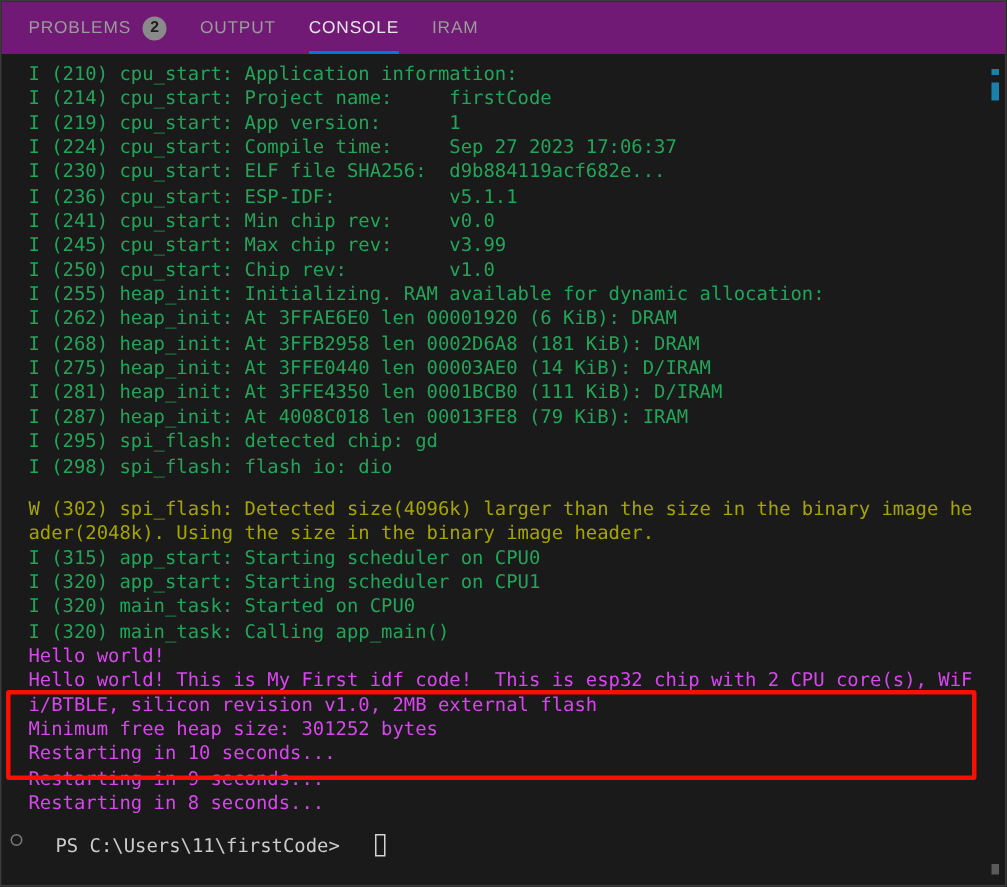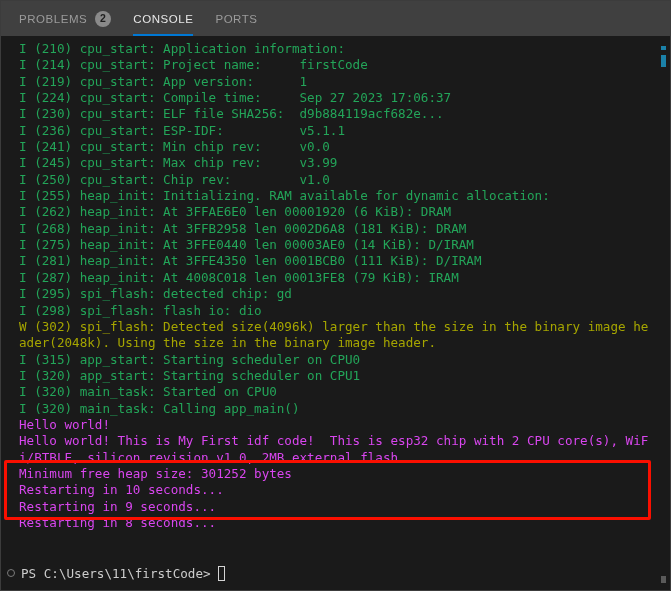--- a/index.html
+++ b/index.html
@@ -21,21 +21,21 @@
     background: #1e1e1e;
     box-sizing: border-box;
     border: 1px solid #3c3c3c;
     overflow: hidden;
   }
 
   
   .tabbar {
     position: relative;
     height: 35px;
-    background: #404040;
+    background: #701a75;
     display: flex;
     align-items: center;
     padding-left: 18px;
     box-sizing: border-box;
   }
   .tab {
     display: flex;
     align-items: center;
     height: 35px;
     margin-right: 22px;
@@ -95,21 +95,21 @@
     font-size: 12.6px;
     line-height: 16.35px;
     white-space: pre-wrap;
     word-break: break-all;
   }
   .ln {
     min-height: 16.35px;
     padding-right: 20px;
   }
   .c-info  { color: #23a559; }
-  .c-warn  { color: #a5a500; }
+  .c-warn  { color: #a5a500; margin-top: 12px; }
   .c-plain { color: #d946ef; }
 
   
   .annot-box {
     position: absolute;
     left: 3px;
     top: 424px;
     width: 647px;
     height: 60px;
     border: 3px solid #fa0f00;
@@ -119,24 +119,25 @@
   }
 
   
   .promptrow {
     position: absolute;
     left: 0;
     right: 0;
     bottom: 0;
     height: 34px;
     display: flex;
-    align-items: center;
+    align-items: flex-start;
     padding-left: 6px;
     box-sizing: border-box;
     background: #1a1a1a;
+    gap: 16px;
   }
   .prompt-dot {
     width: 8px;
     height: 8px;
     border: 1.4px solid #7a7a7a;
     border-radius: 50%;
     box-sizing: border-box;
     margin-right: 6px;
     flex: 0 0 auto;
   }
@@ -177,26 +178,29 @@
 </head>
 <body>
 
 <div class="panel">
 
   <div class="tabbar">
     <div class="tab">
       <span>PROBLEMS</span>
       <span class="badge">2</span>
     </div>
+    <div class="tab">
+      <span>OUTPUT</span>
+    </div>
     <div class="tab active">
       <span>CONSOLE</span>
       <span class="tab-underline"></span>
     </div>
     <div class="tab">
-      <span>PORTS</span>
+      <span>IRAM</span>
     </div>
   </div>
 
   <div class="term-wrap">
     <div class="term" id="term-lines"><div class="ln c-info">I (210) cpu_start: Application information:</div><div class="ln c-info">I (214) cpu_start: Project name:     firstCode</div><div class="ln c-info">I (219) cpu_start: App version:      1</div><div class="ln c-info">I (224) cpu_start: Compile time:     Sep 27 2023 17:06:37</div><div class="ln c-info">I (230) cpu_start: ELF file SHA256:  d9b884119acf682e...</div><div class="ln c-info">I (236) cpu_start: ESP-IDF:          v5.1.1</div><div class="ln c-info">I (241) cpu_start: Min chip rev:     v0.0</div><div class="ln c-info">I (245) cpu_start: Max chip rev:     v3.99</div><div class="ln c-info">I (250) cpu_start: Chip rev:         v1.0</div><div class="ln c-info">I (255) heap_init: Initializing. RAM available for dynamic allocation:</div><div class="ln c-info">I (262) heap_init: At 3FFAE6E0 len 00001920 (6 KiB): DRAM</div><div class="ln c-info">I (268) heap_init: At 3FFB2958 len 0002D6A8 (181 KiB): DRAM</div><div class="ln c-info">I (275) heap_init: At 3FFE0440 len 00003AE0 (14 KiB): D/IRAM</div><div class="ln c-info">I (281) heap_init: At 3FFE4350 len 0001BCB0 (111 KiB): D/IRAM</div><div class="ln c-info">I (287) heap_init: At 4008C018 len 00013FE8 (79 KiB): IRAM</div><div class="ln c-info">I (295) spi_flash: detected chip: gd</div><div class="ln c-info">I (298) spi_flash: flash io: dio</div><div class="ln c-warn">W (302) spi_flash: Detected size(4096k) larger than the size in the binary image header(2048k). Using the size in the binary image header.</div><div class="ln c-info">I (315) app_start: Starting scheduler on CPU0</div><div class="ln c-info">I (320) app_start: Starting scheduler on CPU1</div><div class="ln c-info">I (320) main_task: Started on CPU0</div><div class="ln c-info">I (320) main_task: Calling app_main()</div><div class="ln c-plain">Hello world!</div><div class="ln c-plain">Hello world! This is My First idf code!  This is esp32 chip with 2 CPU core(s), WiFi/BTBLE, silicon revision v1.0, 2MB external flash</div><div class="ln c-plain">Minimum free heap size: 301252 bytes</div><div class="ln c-plain">Restarting in 10 seconds...</div><div class="ln c-plain">Restarting in 9 seconds...</div><div class="ln c-plain">Restarting in 8 seconds...</div></div>
 
     <div class="annot-box"></div>
 
     <div class="promptrow">
       <span class="prompt-dot"></span>

